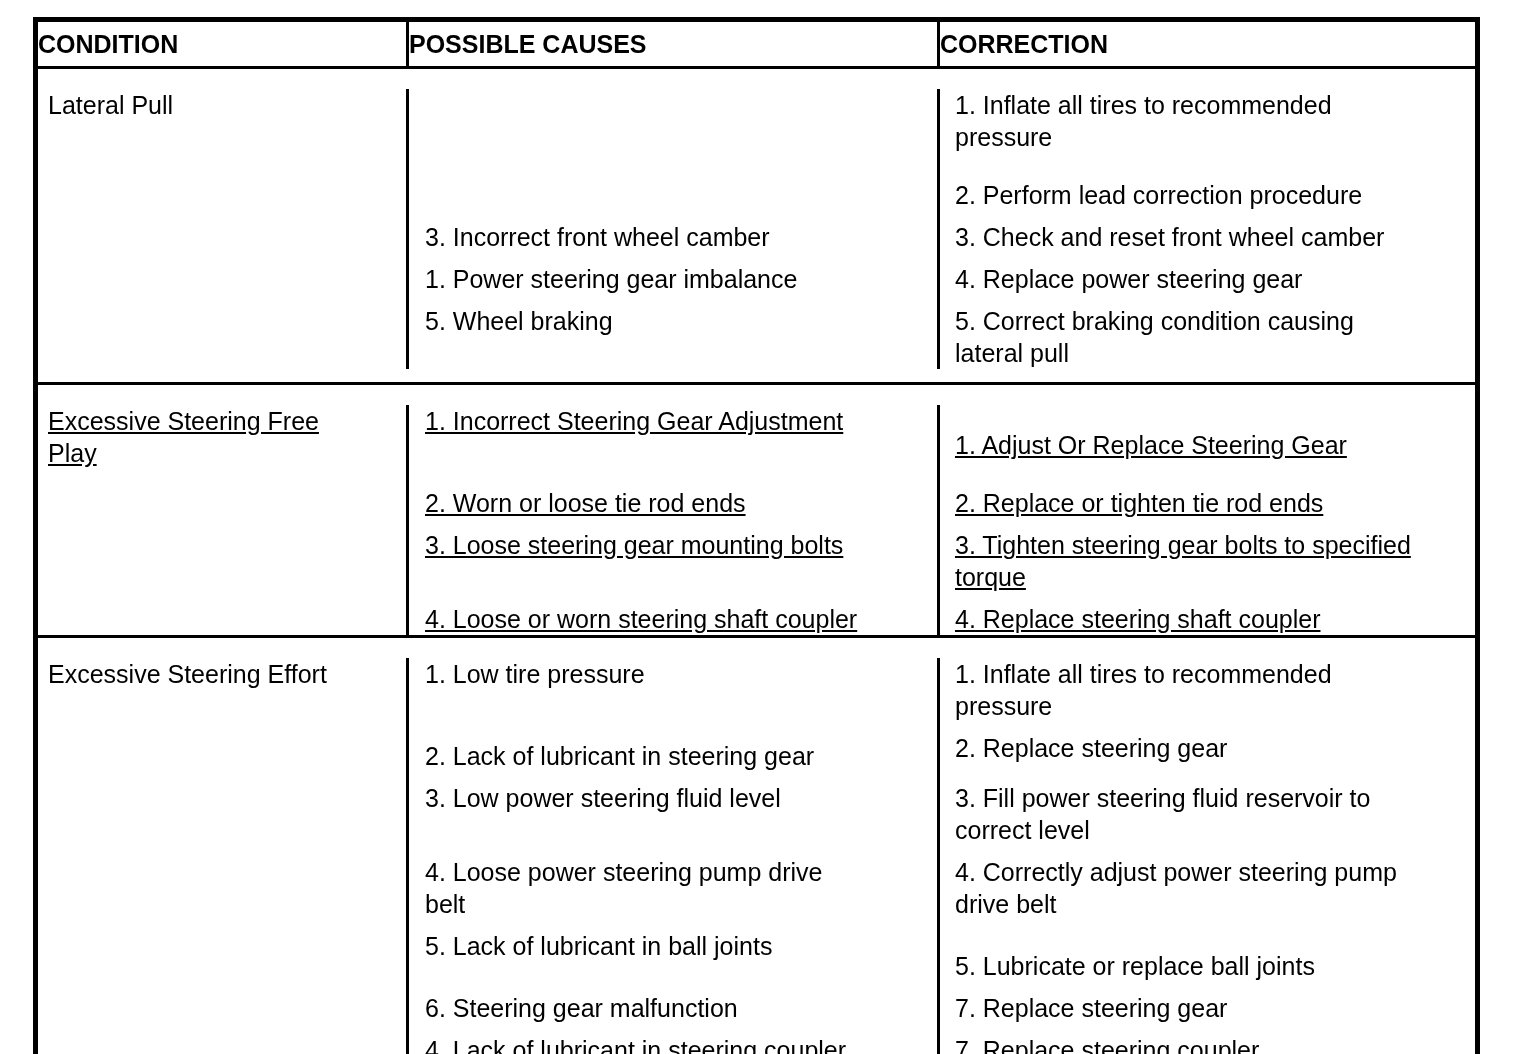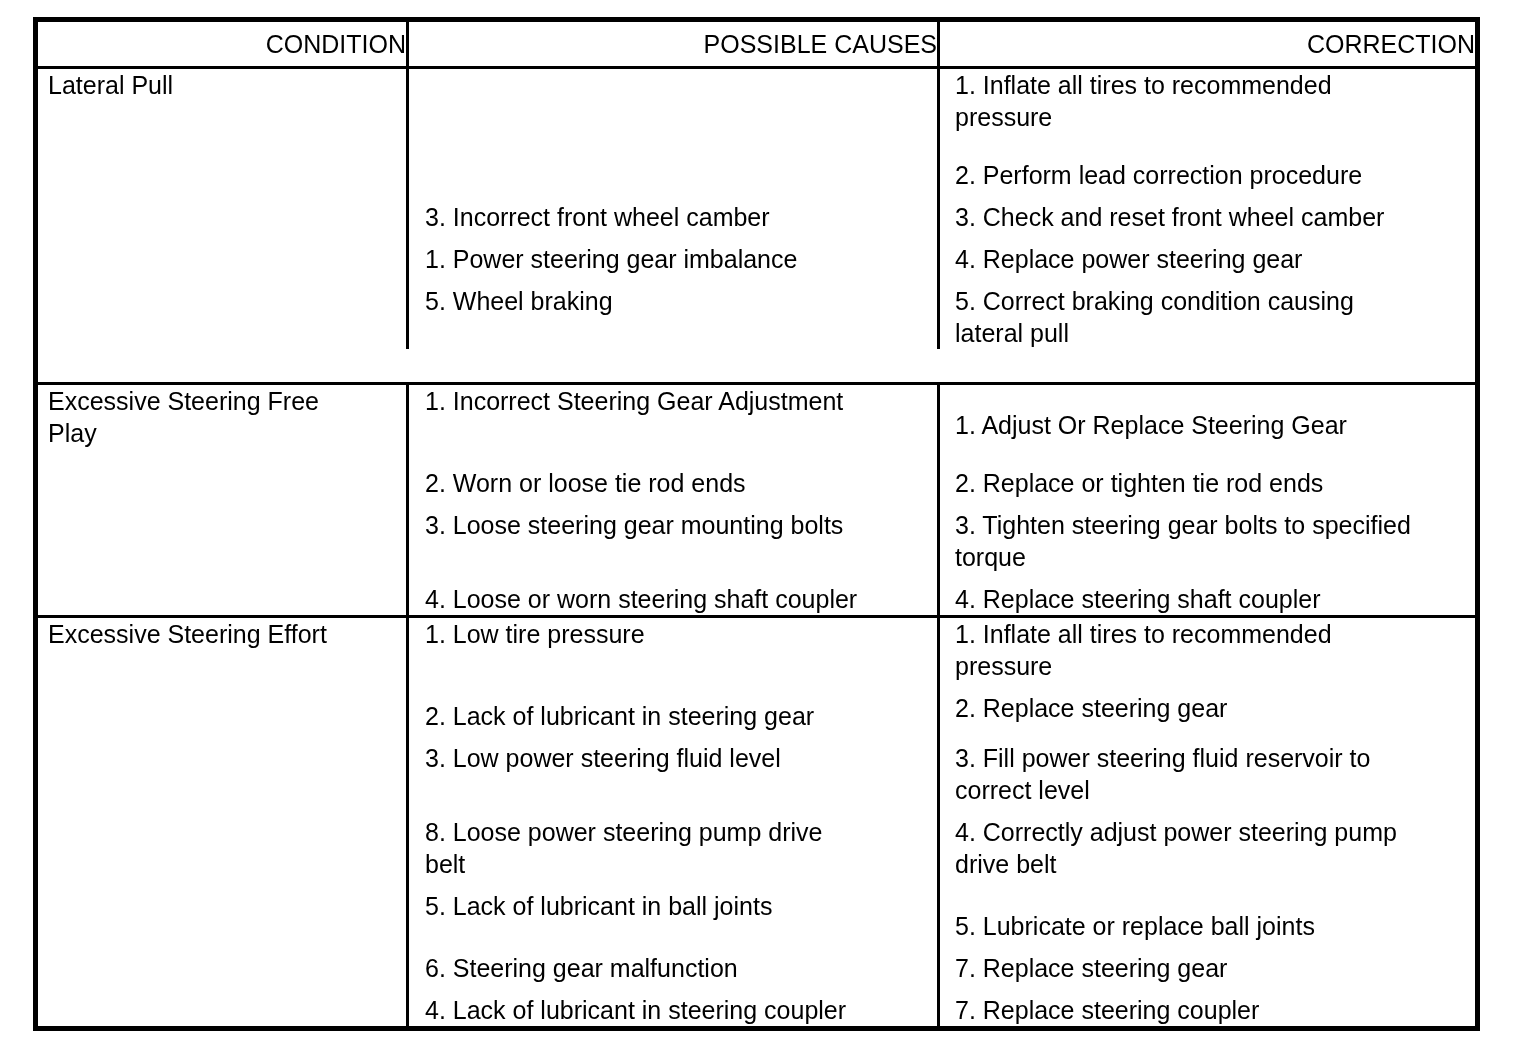--- a/index.html
+++ b/index.html
@@ -21,33 +21,34 @@
   .grid-cols {
     display: grid;
     grid-template-columns: 368px 3px 528px 3px 535px;
   }
   .header-row {
     border-bottom: 3px solid #000000;
   }
   .header-cell {
     font-size: 25px;
     line-height: 32px;
-    font-weight: normal;
-    text-align: right;
+    font-weight: bold;
+    text-align: left;
     padding: 6px 0;
     white-space: nowrap;
   }
   .vline { background: #000000; }
   .body-row {
     row-gap: 10px;
+    padding-top: 20px;
     align-content: start;
   }
   .body-row + .body-row { border-top: 3px solid #000000; }
   .body-row[data-row="0"] { min-height: 313px; }
-  .body-row[data-row="1"] { min-height: 228px; }
+  .body-row[data-row="1"] { min-height: 228px; text-decoration: underline; }
   .body-row[data-row="2"] { min-height: 408px; }
   .cell {
     font-size: 25px;
     line-height: 32px;
     white-space: pre-line;
   }
   .cond-cell { grid-column: 1; padding: 0 8px 0 10px; }
   .cause-cell { grid-column: 3; padding: 0 6px 0 16px; }
   .corr-cell  { grid-column: 5; padding: 0 6px 0 15px; }
   .body-row[data-row="0"] .item[data-idx="0"],
@@ -101,21 +102,21 @@
         <div class="vline" style="grid-area: 1 / 2 / span 7;"></div>
         <div class="vline" style="grid-area: 1 / 4 / span 7;"></div>
         <div class="cell cause-cell item" data-idx="0" style="grid-row: 1;">1. Low tire pressure</div>
         <div class="cell corr-cell item" data-idx="0" style="grid-row: 1;">1. Inflate all tires to recommended
 pressure</div>
         <div class="cell cause-cell item" data-idx="1" style="grid-row: 2; margin-top: 8px;">2. Lack of lubricant in steering gear</div>
         <div class="cell corr-cell item" data-idx="1" style="grid-row: 2;">2. Replace steering gear</div>
         <div class="cell cause-cell item" data-idx="2" style="grid-row: 3;">3. Low power steering fluid level</div>
         <div class="cell corr-cell item" data-idx="2" style="grid-row: 3;">3. Fill power steering fluid reservoir to
 correct level</div>
-        <div class="cell cause-cell item" data-idx="3" style="grid-row: 4;">8. Loose power steering pump drive
+        <div class="cell cause-cell item" data-idx="3" style="grid-row: 4;">4. Loose power steering pump drive
 belt</div>
         <div class="cell corr-cell item" data-idx="3" style="grid-row: 4;">4. Correctly adjust power steering pump
 drive belt</div>
         <div class="cell cause-cell item" data-idx="4" style="grid-row: 5;">5. Lack of lubricant in ball joints</div>
         <div class="cell corr-cell item" data-idx="4" style="grid-row: 5; margin-top: 20px;">5. Lubricate or replace ball joints</div>
         <div class="cell cause-cell item" data-idx="5" style="grid-row: 6;">6. Steering gear malfunction</div>
         <div class="cell corr-cell item" data-idx="5" style="grid-row: 6;">7. Replace steering gear</div>
         <div class="cell cause-cell item" data-idx="6" style="grid-row: 7;">4. Lack of lubricant in steering coupler</div>
         <div class="cell corr-cell item" data-idx="6" style="grid-row: 7;">7. Replace steering coupler</div>
       </div>

